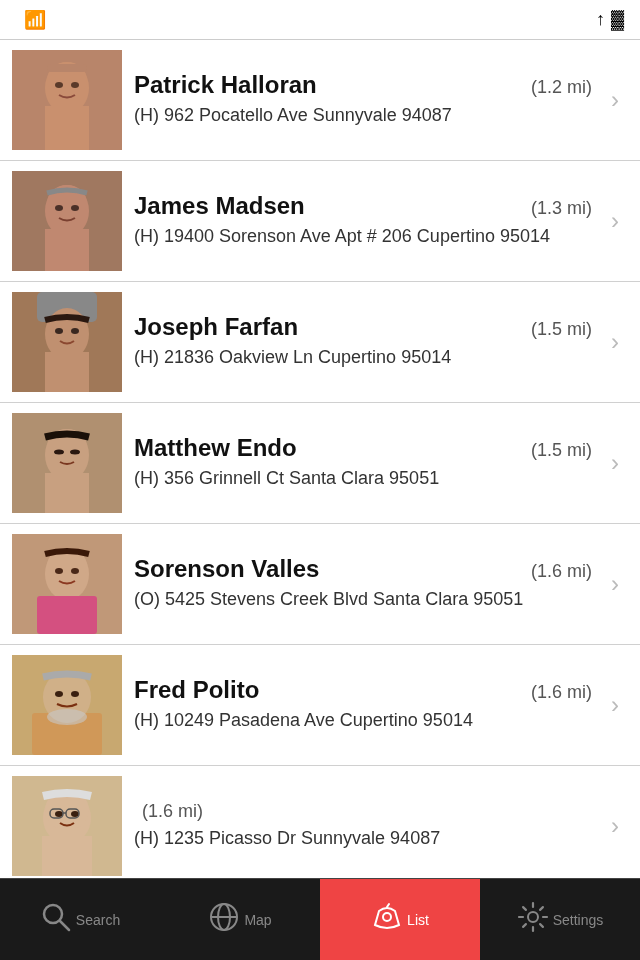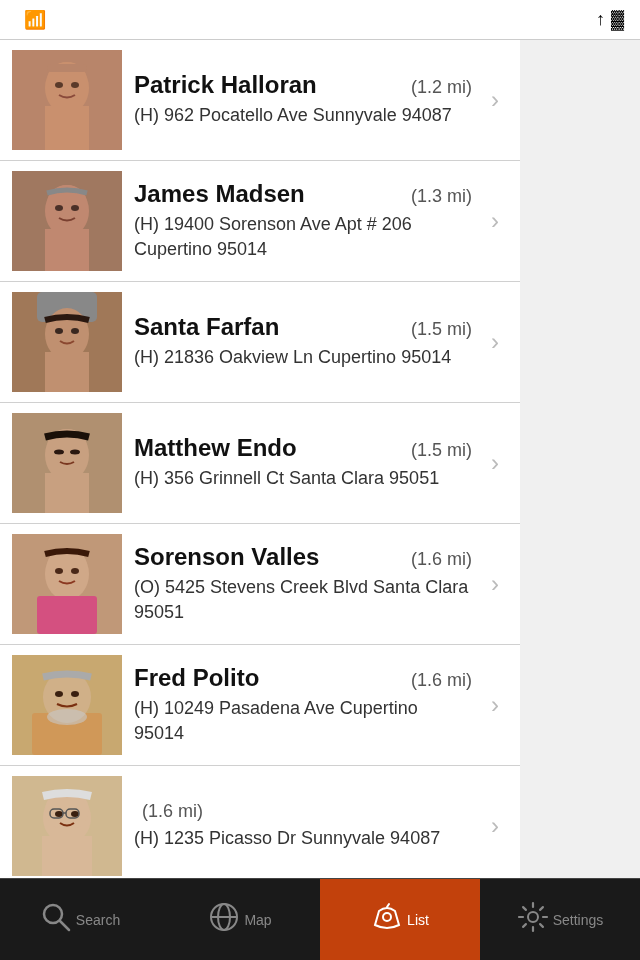--- a/index.html
+++ b/index.html
@@ -24,21 +24,21 @@
       font-size: 18px;
       font-weight: 600;
       border-bottom: 1px solid #ccc;
     }
     .status-left { display: flex; align-items: center; gap: 8px; }
     .status-center { position: absolute; left: 50%; transform: translateX(-50%); font-size: 20px; font-weight: 600; }
     .status-right { display: flex; align-items: center; gap: 6px; }
 
     
     .list-container {
-      width: 520px;
+      width: 640px;
       height: 858px;
       overflow-y: auto;
       background: #fff;
     }
 
     
     .person-row {
       display: flex;
       align-items: center;
       border-bottom: 1px solid #d0d0d0;
@@ -128,21 +128,21 @@
     .tab-item {
       flex: 1;
       display: flex;
       flex-direction: row;
       align-items: center;
       justify-content: center;
       gap: 4px;
       cursor: pointer;
       color: #888;
     }
-    .tab-item.active { color: #fff; background: #c2410c; }
+    .tab-item.active { color: #fff; background: #ef4444; }
 
     .tab-icon {
       font-size: 28px;
       line-height: 1;
     }
 
     .tab-label {
       font-size: 14px;
       font-weight: 500;
     }
@@ -215,21 +215,21 @@
     <ellipse cx="55" cy="42" rx="22" ry="26" fill="#c09070"></ellipse>
     <rect x="33" y="60" width="44" height="40" fill="#c09070"></rect>
     <ellipse cx="47" cy="39" rx="4" ry="3" fill="#3a2820"></ellipse>
     <ellipse cx="63" cy="39" rx="4" ry="3" fill="#3a2820"></ellipse>
     <path d="M48 49 Q55 54 62 49" stroke="#8a4830" stroke-width="2" fill="none"></path>
     <path d="M33 28 Q55 22 77 28" stroke="#2a1810" stroke-width="6" fill="none"></path>
   </svg>
     </div>
     <div class="person-info">
       <div class="person-name-row">
-        <span class="person-name">Santa Farfan</span>
+        <span class="person-name">Joseph Farfan</span>
         <span class="person-distance">(1.5 mi)</span>
       </div>
       <div class="person-address">(H) 21836 Oakview Ln Cupertino 95014</div>
     </div>
     <div class="chevron">›</div>
   </div>
     <div class="person-row">
     <div class="person-photo photo-4">
       <svg width="110" height="100" viewBox="0 0 110 100" xmlns="http://www.w3.org/2000/svg">
     <rect width="110" height="100" fill="#b09070"></rect>

